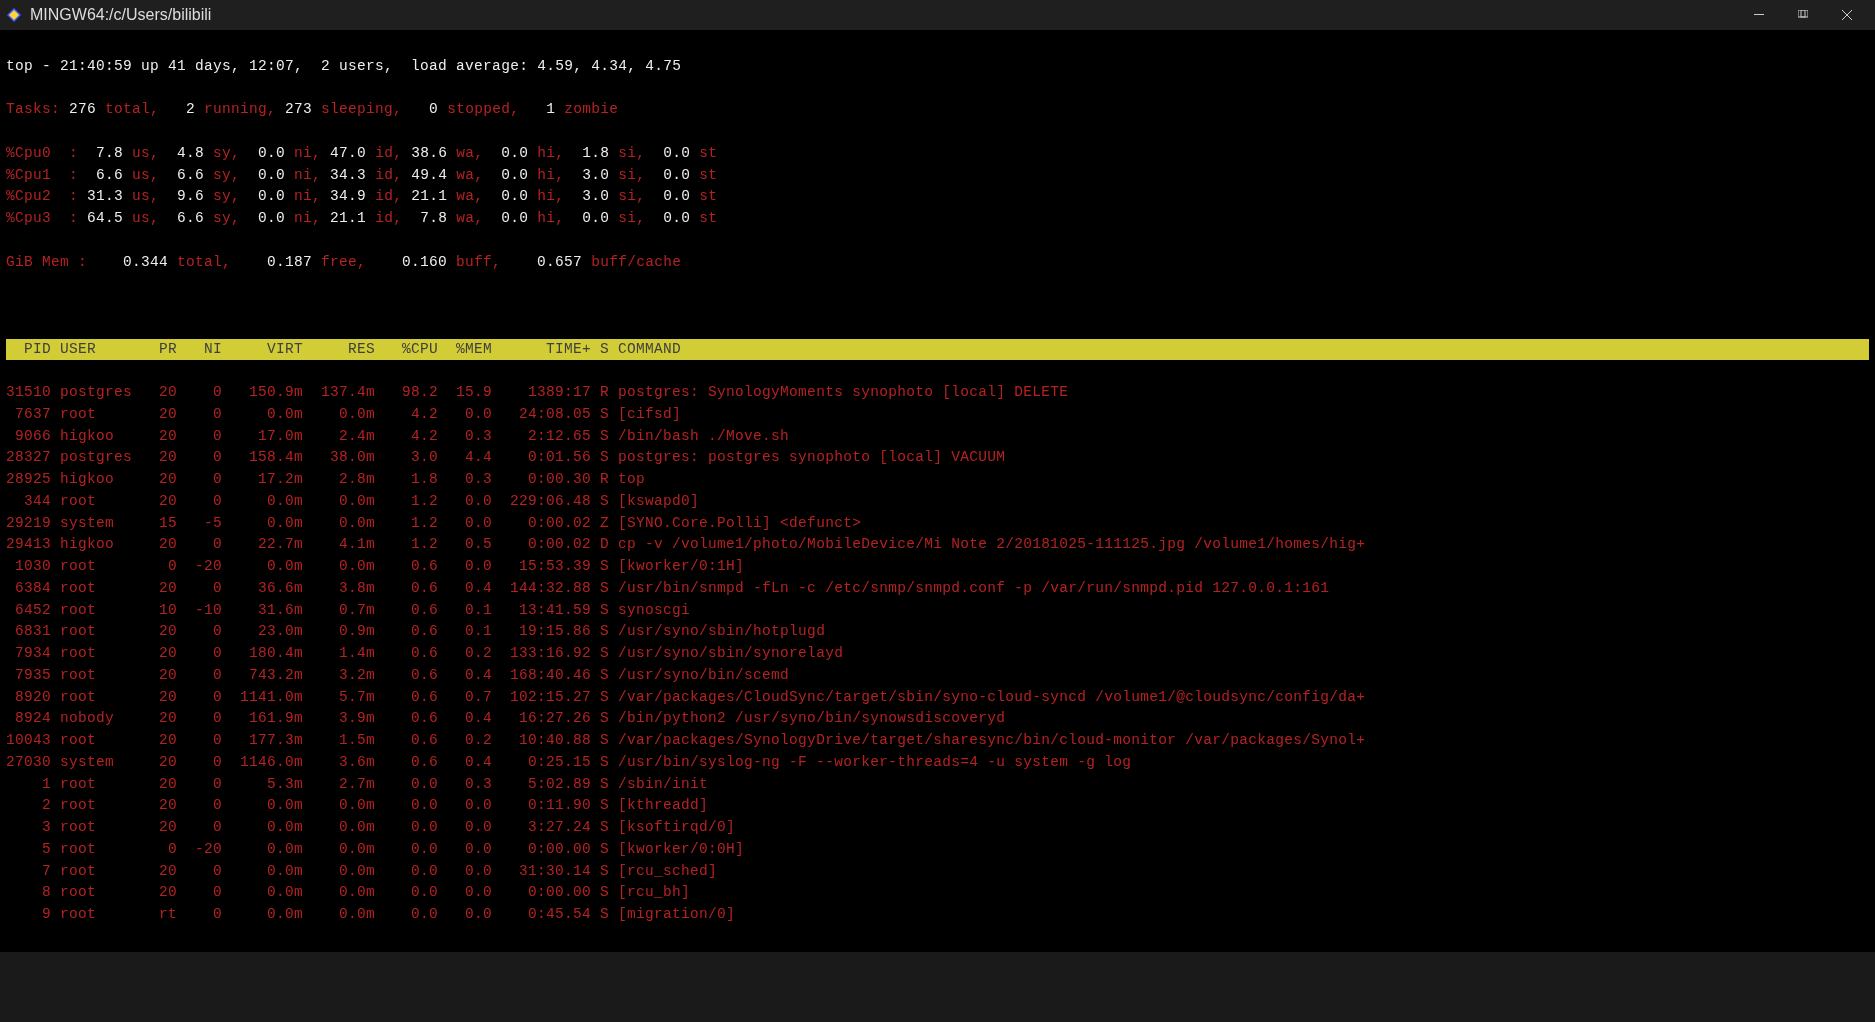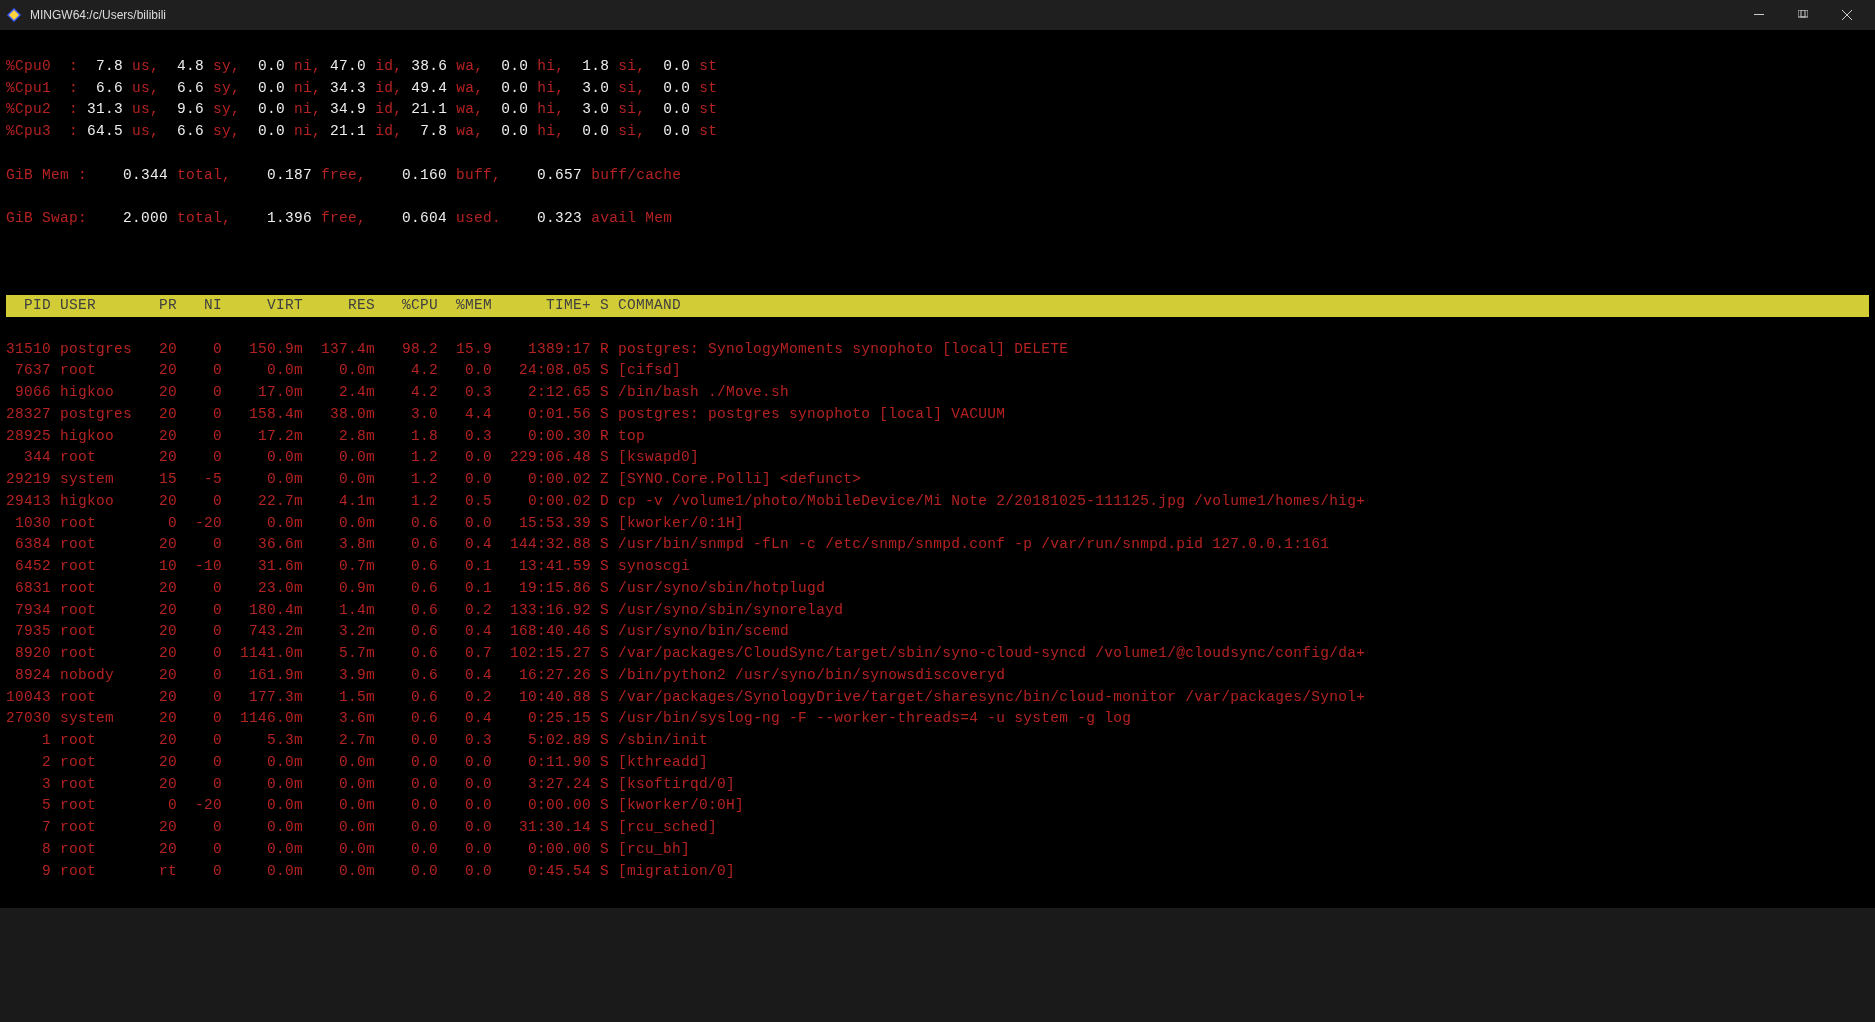--- a/index.html
+++ b/index.html
@@ -12,21 +12,21 @@
     overflow: hidden;
   }
   .titlebar {
     background: #1f1f1f;
     height: 30px;
     display: flex;
     align-items: center;
     padding: 0 6px;
     color: #ddd;
     font-family: "Segoe UI", sans-serif;
-    font-size: 12px;
+    font-size: 16px;
   }
   .titlebar .app-icon {
     width: 16px; height: 16px; margin-right: 8px;
     display: inline-block;
   }
   .titlebar .spacer { flex: 1; }
   .titlebar .winbtn {
     width: 44px; height: 30px;
     display:flex; align-items:center; justify-content:center;
     color:#ccc;
@@ -75,19 +75,20 @@
   </span>
   <span class="winbtn">
     <svg width="10" height="10" viewBox="0 0 10 10">
         <line x1="0" y1="0" x2="10" y2="10" stroke="#ccc" stroke-width="1"></line>
         <line x1="10" y1="0" x2="0" y2="10" stroke="#ccc" stroke-width="1"></line>
       </svg>
   </span>
 </div>
 
 <div class="terminal">
+<div><span class="white">top - </span><span class="white">21:40:59</span><span class="white"> up </span><span class="white">41 days, 12:07</span><span class="white">,</span><span class="white">  2 users,</span><span class="white">  load average: </span><span class="white">4.59, 4.34, 4.75</span></div>
+<div><span class="red">Tasks:</span><span class="white"> 276 </span><span class="red">total,</span><span class="white">   2 </span><span class="red">running,</span><span class="white"> 273 </span><span class="red">sleeping,</span><span class="white">   0 </span><span class="red">stopped,</span><span class="white">   1 </span><span class="red">zombie</span></div>
 <div id="cpu-lines"><div><span class="red">%Cpu0  :</span><span class="white">  7.8 </span><span class="red">us,</span><span class="white">  4.8 </span><span class="red">sy,</span><span class="white">  0.0 </span><span class="red">ni,</span><span class="white"> 47.0 </span><span class="red">id,</span><span class="white"> 38.6 </span><span class="red">wa,</span><span class="white">  0.0 </span><span class="red">hi,</span><span class="white">  1.8 </span><span class="red">si,</span><span class="white">  0.0 </span><span class="red">st</span></div><div><span class="red">%Cpu1  :</span><span class="white">  6.6 </span><span class="red">us,</span><span class="white">  6.6 </span><span class="red">sy,</span><span class="white">  0.0 </span><span class="red">ni,</span><span class="white"> 34.3 </span><span class="red">id,</span><span class="white"> 49.4 </span><span class="red">wa,</span><span class="white">  0.0 </span><span class="red">hi,</span><span class="white">  3.0 </span><span class="red">si,</span><span class="white">  0.0 </span><span class="red">st</span></div><div><span class="red">%Cpu2  :</span><span class="white"> 31.3 </span><span class="red">us,</span><span class="white">  9.6 </span><span class="red">sy,</span><span class="white">  0.0 </span><span class="red">ni,</span><span class="white"> 34.9 </span><span class="red">id,</span><span class="white"> 21.1 </span><span class="red">wa,</span><span class="white">  0.0 </span><span class="red">hi,</span><span class="white">  3.0 </span><span class="red">si,</span><span class="white">  0.0 </span><span class="red">st</span></div><div><span class="red">%Cpu3  :</span><span class="white"> 64.5 </span><span class="red">us,</span><span class="white">  6.6 </span><span class="red">sy,</span><span class="white">  0.0 </span><span class="red">ni,</span><span class="white"> 21.1 </span><span class="red">id,</span><span class="white">  7.8 </span><span class="red">wa,</span><span class="white">  0.0 </span><span class="red">hi,</span><span class="white">  0.0 </span><span class="red">si,</span><span class="white">  0.0 </span><span class="red">st</span></div></div>
 <div><span class="red">GiB Mem :</span><span class="white">    0.344 </span><span class="red">total,</span><span class="white">    0.187 </span><span class="red">free,</span><span class="white">    0.160 </span><span class="red">buff,</span><span class="white">    0.657 </span><span class="red">buff/cache</span></div>
-<div><span class="red">GiB Swap:</span><span class="white">    2.000 </span><span class="red">total,</span><span class="white">    1.396 </span><span class="red">free,</span><span class="white">    0.604 </span><span class="red">used.</span><span class="white">    0.323 </span><span class="red">avail Mem</span></div>
 <div>&nbsp;</div>
 <div class="hdr-row" id="header-row">  PID USER       PR   NI     VIRT     RES   %CPU  %MEM      TIME+ S COMMAND</div>
 <div id="proc-rows"><div class="red">31510 postgres   20    0   150.9m  137.4m   98.2  15.9    1389:17 R postgres: SynologyMoments synophoto [local] DELETE</div><div class="red"> 7637 root       20    0     0.0m    0.0m    4.2   0.0   24:08.05 S [cifsd]</div><div class="red"> 9066 higkoo     20    0    17.0m    2.4m    4.2   0.3    2:12.65 S /bin/bash ./Move.sh</div><div class="red">28327 postgres   20    0   158.4m   38.0m    3.0   4.4    0:01.56 S postgres: postgres synophoto [local] VACUUM</div><div class="red">28925 higkoo     20    0    17.2m    2.8m    1.8   0.3    0:00.30 R top</div><div class="red">  344 root       20    0     0.0m    0.0m    1.2   0.0  229:06.48 S [kswapd0]</div><div class="red">29219 system     15   -5     0.0m    0.0m    1.2   0.0    0:00.02 Z [SYNO.Core.Polli] &lt;defunct&gt;</div><div class="red">29413 higkoo     20    0    22.7m    4.1m    1.2   0.5    0:00.02 D cp -v /volume1/photo/MobileDevice/Mi Note 2/20181025-111125.jpg /volume1/homes/hig+</div><div class="red"> 1030 root        0  -20     0.0m    0.0m    0.6   0.0   15:53.39 S [kworker/0:1H]</div><div class="red"> 6384 root       20    0    36.6m    3.8m    0.6   0.4  144:32.88 S /usr/bin/snmpd -fLn -c /etc/snmp/snmpd.conf -p /var/run/snmpd.pid 127.0.0.1:161</div><div class="red"> 6452 root       10  -10    31.6m    0.7m    0.6   0.1   13:41.59 S synoscgi</div><div class="red"> 6831 root       20    0    23.0m    0.9m    0.6   0.1   19:15.86 S /usr/syno/sbin/hotplugd</div><div class="red"> 7934 root       20    0   180.4m    1.4m    0.6   0.2  133:16.92 S /usr/syno/sbin/synorelayd</div><div class="red"> 7935 root       20    0   743.2m    3.2m    0.6   0.4  168:40.46 S /usr/syno/bin/scemd</div><div class="red"> 8920 root       20    0  1141.0m    5.7m    0.6   0.7  102:15.27 S /var/packages/CloudSync/target/sbin/syno-cloud-syncd /volume1/@cloudsync/config/da+</div><div class="red"> 8924 nobody     20    0   161.9m    3.9m    0.6   0.4   16:27.26 S /bin/python2 /usr/syno/bin/synowsdiscoveryd</div><div class="red">10043 root       20    0   177.3m    1.5m    0.6   0.2   10:40.88 S /var/packages/SynologyDrive/target/sharesync/bin/cloud-monitor /var/packages/Synol+</div><div class="red">27030 system     20    0  1146.0m    3.6m    0.6   0.4    0:25.15 S /usr/bin/syslog-ng -F --worker-threads=4 -u system -g log</div><div class="red">    1 root       20    0     5.3m    2.7m    0.0   0.3    5:02.89 S /sbin/init</div><div class="red">    2 root       20    0     0.0m    0.0m    0.0   0.0    0:11.90 S [kthreadd]</div><div class="red">    3 root       20    0     0.0m    0.0m    0.0   0.0    3:27.24 S [ksoftirqd/0]</div><div class="red">    5 root        0  -20     0.0m    0.0m    0.0   0.0    0:00.00 S [kworker/0:0H]</div><div class="red">    7 root       20    0     0.0m    0.0m    0.0   0.0   31:30.14 S [rcu_sched]</div><div class="red">    8 root       20    0     0.0m    0.0m    0.0   0.0    0:00.00 S [rcu_bh]</div><div class="red">    9 root       rt    0     0.0m    0.0m    0.0   0.0    0:45.54 S [migration/0]</div></div>
 </div>
 
 </body></html>

